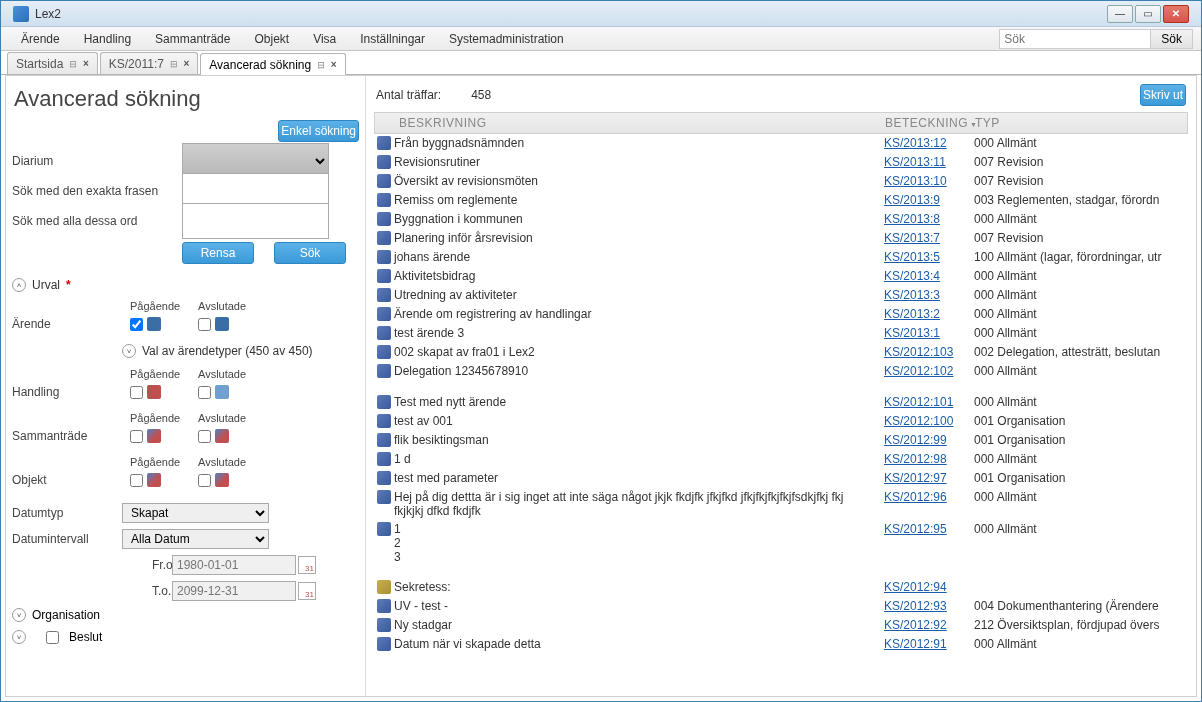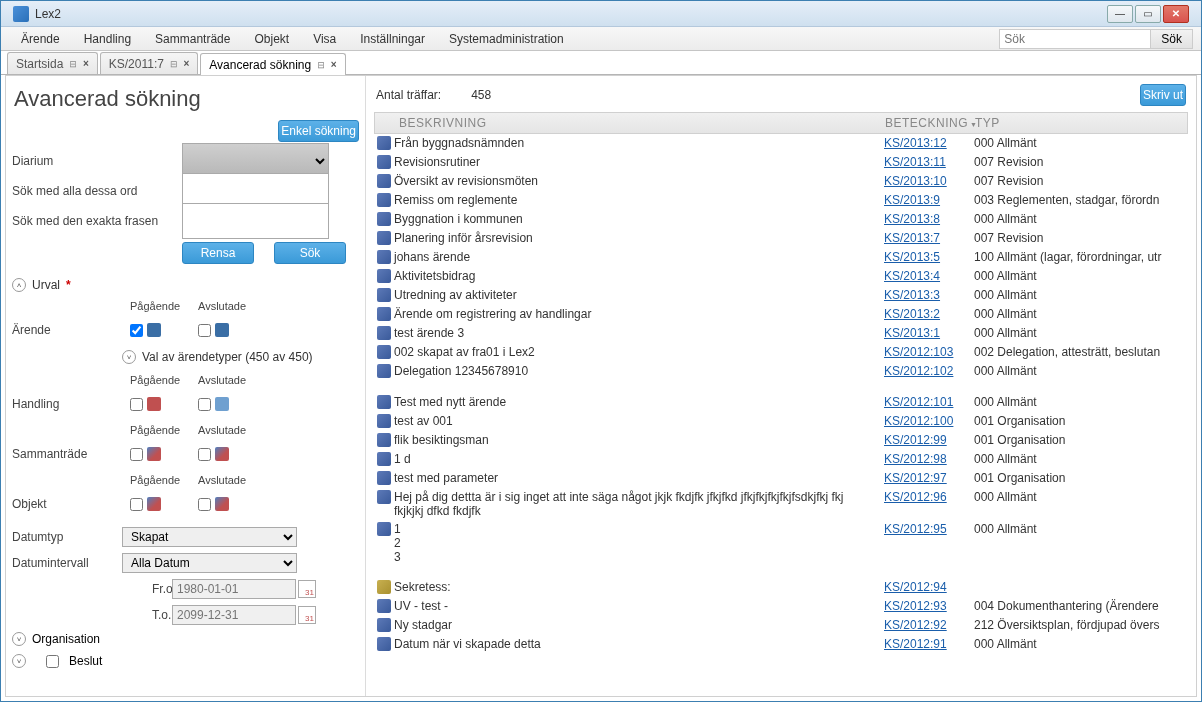--- a/index.html
+++ b/index.html
@@ -45,34 +45,34 @@
 
 .scroll-left { flex: 1; overflow-y: auto; border-top: 0; padding-right: 0px; position: relative; }
 .scroll-left::-webkit-scrollbar { width: 14px; }
 .scroll-left::-webkit-scrollbar-thumb { background: #c5c5c5; border: 1px solid #aaa; }
 
 .section-hdr { display: flex; align-items: center; gap: 6px; margin: 4px 0 8px 0; }
 .chevron { width: 14px; height: 14px; border: 1px solid #999; border-radius: 50%; display: inline-flex; align-items: center; justify-content: center; font-size: 8px; color: #555; background:#fff; }
 .section-hdr span.lbl { color:#333; }
 .red-star { color:#c00; font-weight:bold; }
 
-.filter-grid { display: grid; grid-template-columns: 110px 60px 80px; gap: 8px 8px; align-items: center; margin-bottom: 10px; }
+.filter-grid { display: grid; grid-template-columns: 110px 60px 80px; gap: 2px 8px; align-items: center; margin-bottom: 10px; }
 .filter-grid .col-lbl { font-size: 11px; color:#444; }
 .filter-grid .cell { display: flex; align-items: center; gap: 4px; height: 20px; }
 .filter-grid .row-lbl { color:#444; }
 .mini-icon { width: 14px; height: 14px; display:inline-block; background:#3a6ea5; border-radius:2px; }
 .mini-icon.red { background:#c05050; }
 .mini-icon.pg { background: linear-gradient(135deg,#5080c0,#c05050 60%); }
 
 .subsection { display: flex; align-items: center; gap: 6px; margin-left: 110px; margin-bottom: 10px; font-size: 12px; color:#333; }
 
 .date-row { display:flex; align-items:center; height:26px; }
 .date-row .dl { width:110px; color:#444; padding-left:0; }
 .date-row .dl2 { width:50px; padding-left:30px; color:#444; }
-.date-row select, .date-row input { width:175px; height:20px; border:1px solid #aaa; padding:1px 4px; }
+.date-row select, .date-row input { width:147px; height:20px; border:1px solid #aaa; padding:1px 4px; }
 .date-row input[readonly] { width:124px; background:#f0f0f0; color:#999; }
 .cal-icon { width:18px; height:18px; background:#fff; border:1px solid #aaa; display:inline-block; margin-left:2px; position:relative; }
 .cal-icon::before { content:"31"; font-size:8px; color:#c05050; position:absolute; right:1px; bottom:0; }
 
 .collapsed-sec { display:flex; align-items:center; gap:6px; padding:4px 0; }
 .collapsed-sec input[type=checkbox] { margin-right:4px; margin-left:14px; }
 
 
 .result-hdr { display: flex; align-items: center; padding: 8px 10px 6px 10px; }
 .result-hdr .hits { color:#333; }
@@ -157,25 +157,25 @@
         <button class="blue-btn">Enkel sökning</button>
       </div>
 
       <div class="form-row">
         <span class="form-label">Diarium</span>
         <select class="dark">
           <option>(Mina)</option>
         </select>
       </div>
       <div class="form-row">
+        <span class="form-label">Sök med den exakta frasen</span>
+        <input type="text" style="">
+      </div>
+      <div class="form-row">
         <span class="form-label">Sök med alla dessa ord</span>
-        <input type="text" style="">
-      </div>
-      <div class="form-row">
-        <span class="form-label">Sök med den exakta frasen</span>
         <input type="text" style="">
       </div>
       <div class="btn-row">
         <button class="blue-btn" style="width:72px">Rensa</button>
         <button class="blue-btn" style="width:72px">Sök</button>
       </div>
 
       <div class="scroll-left">
 
         <div class="section-hdr">

